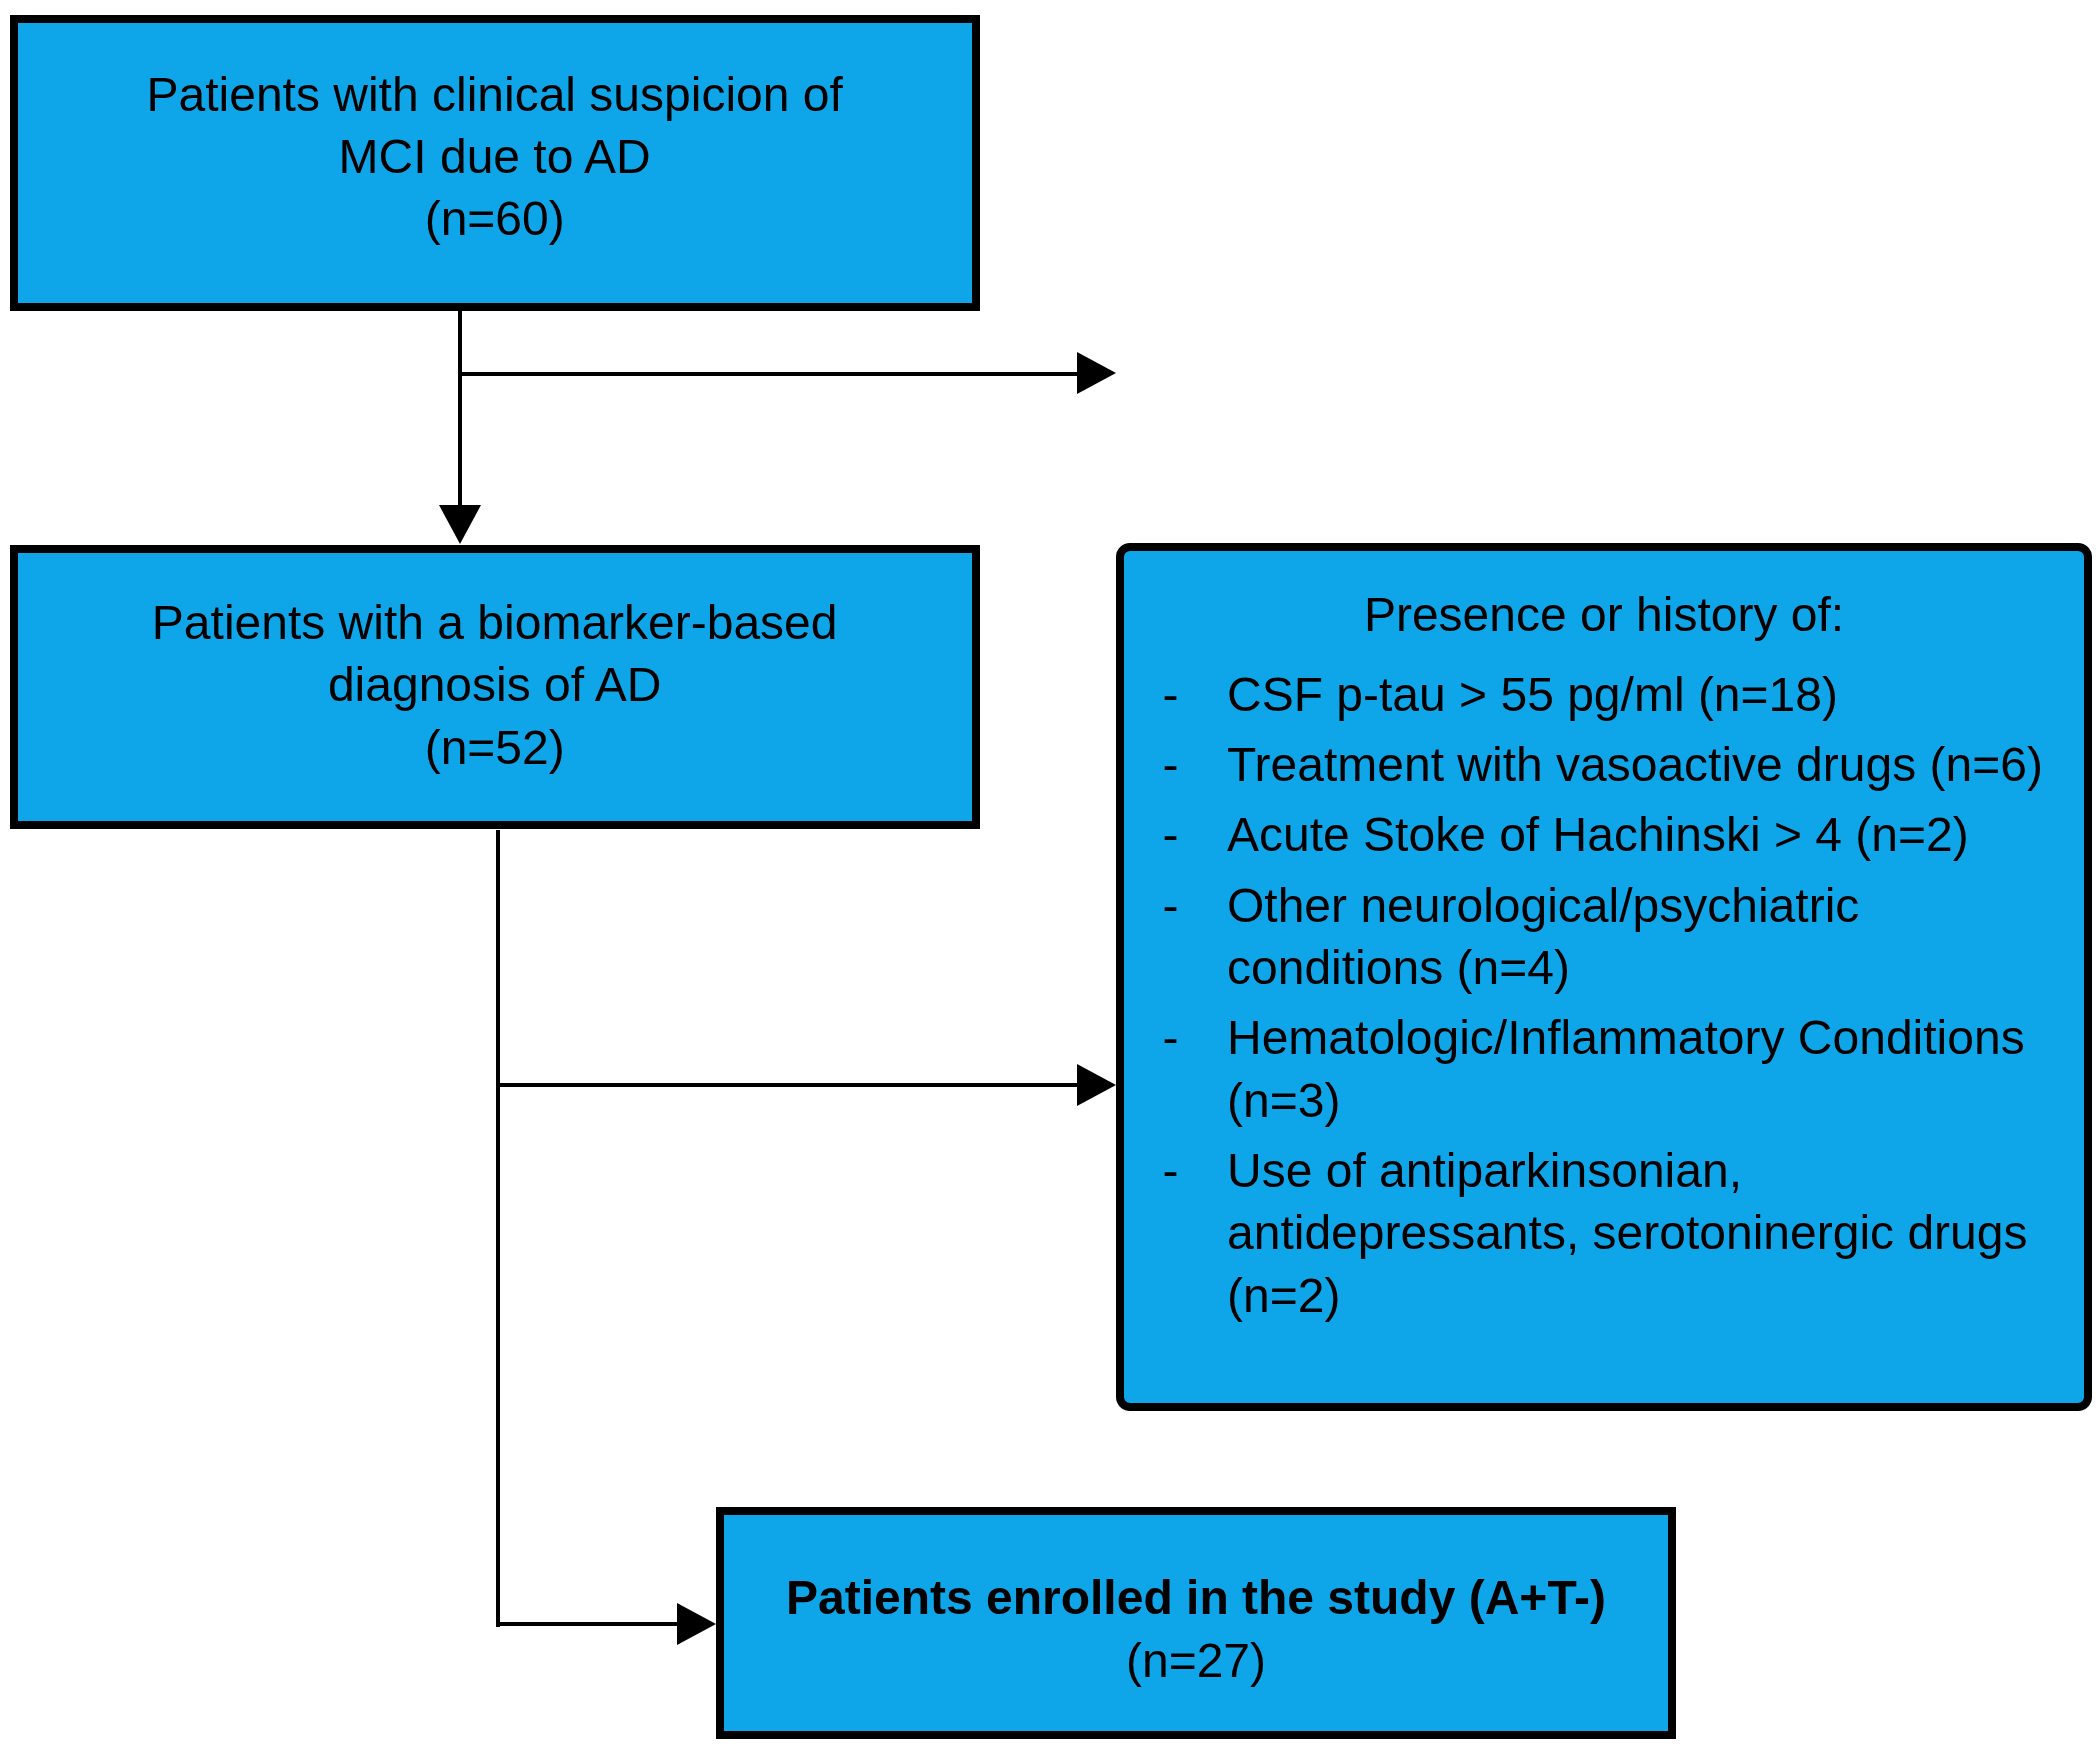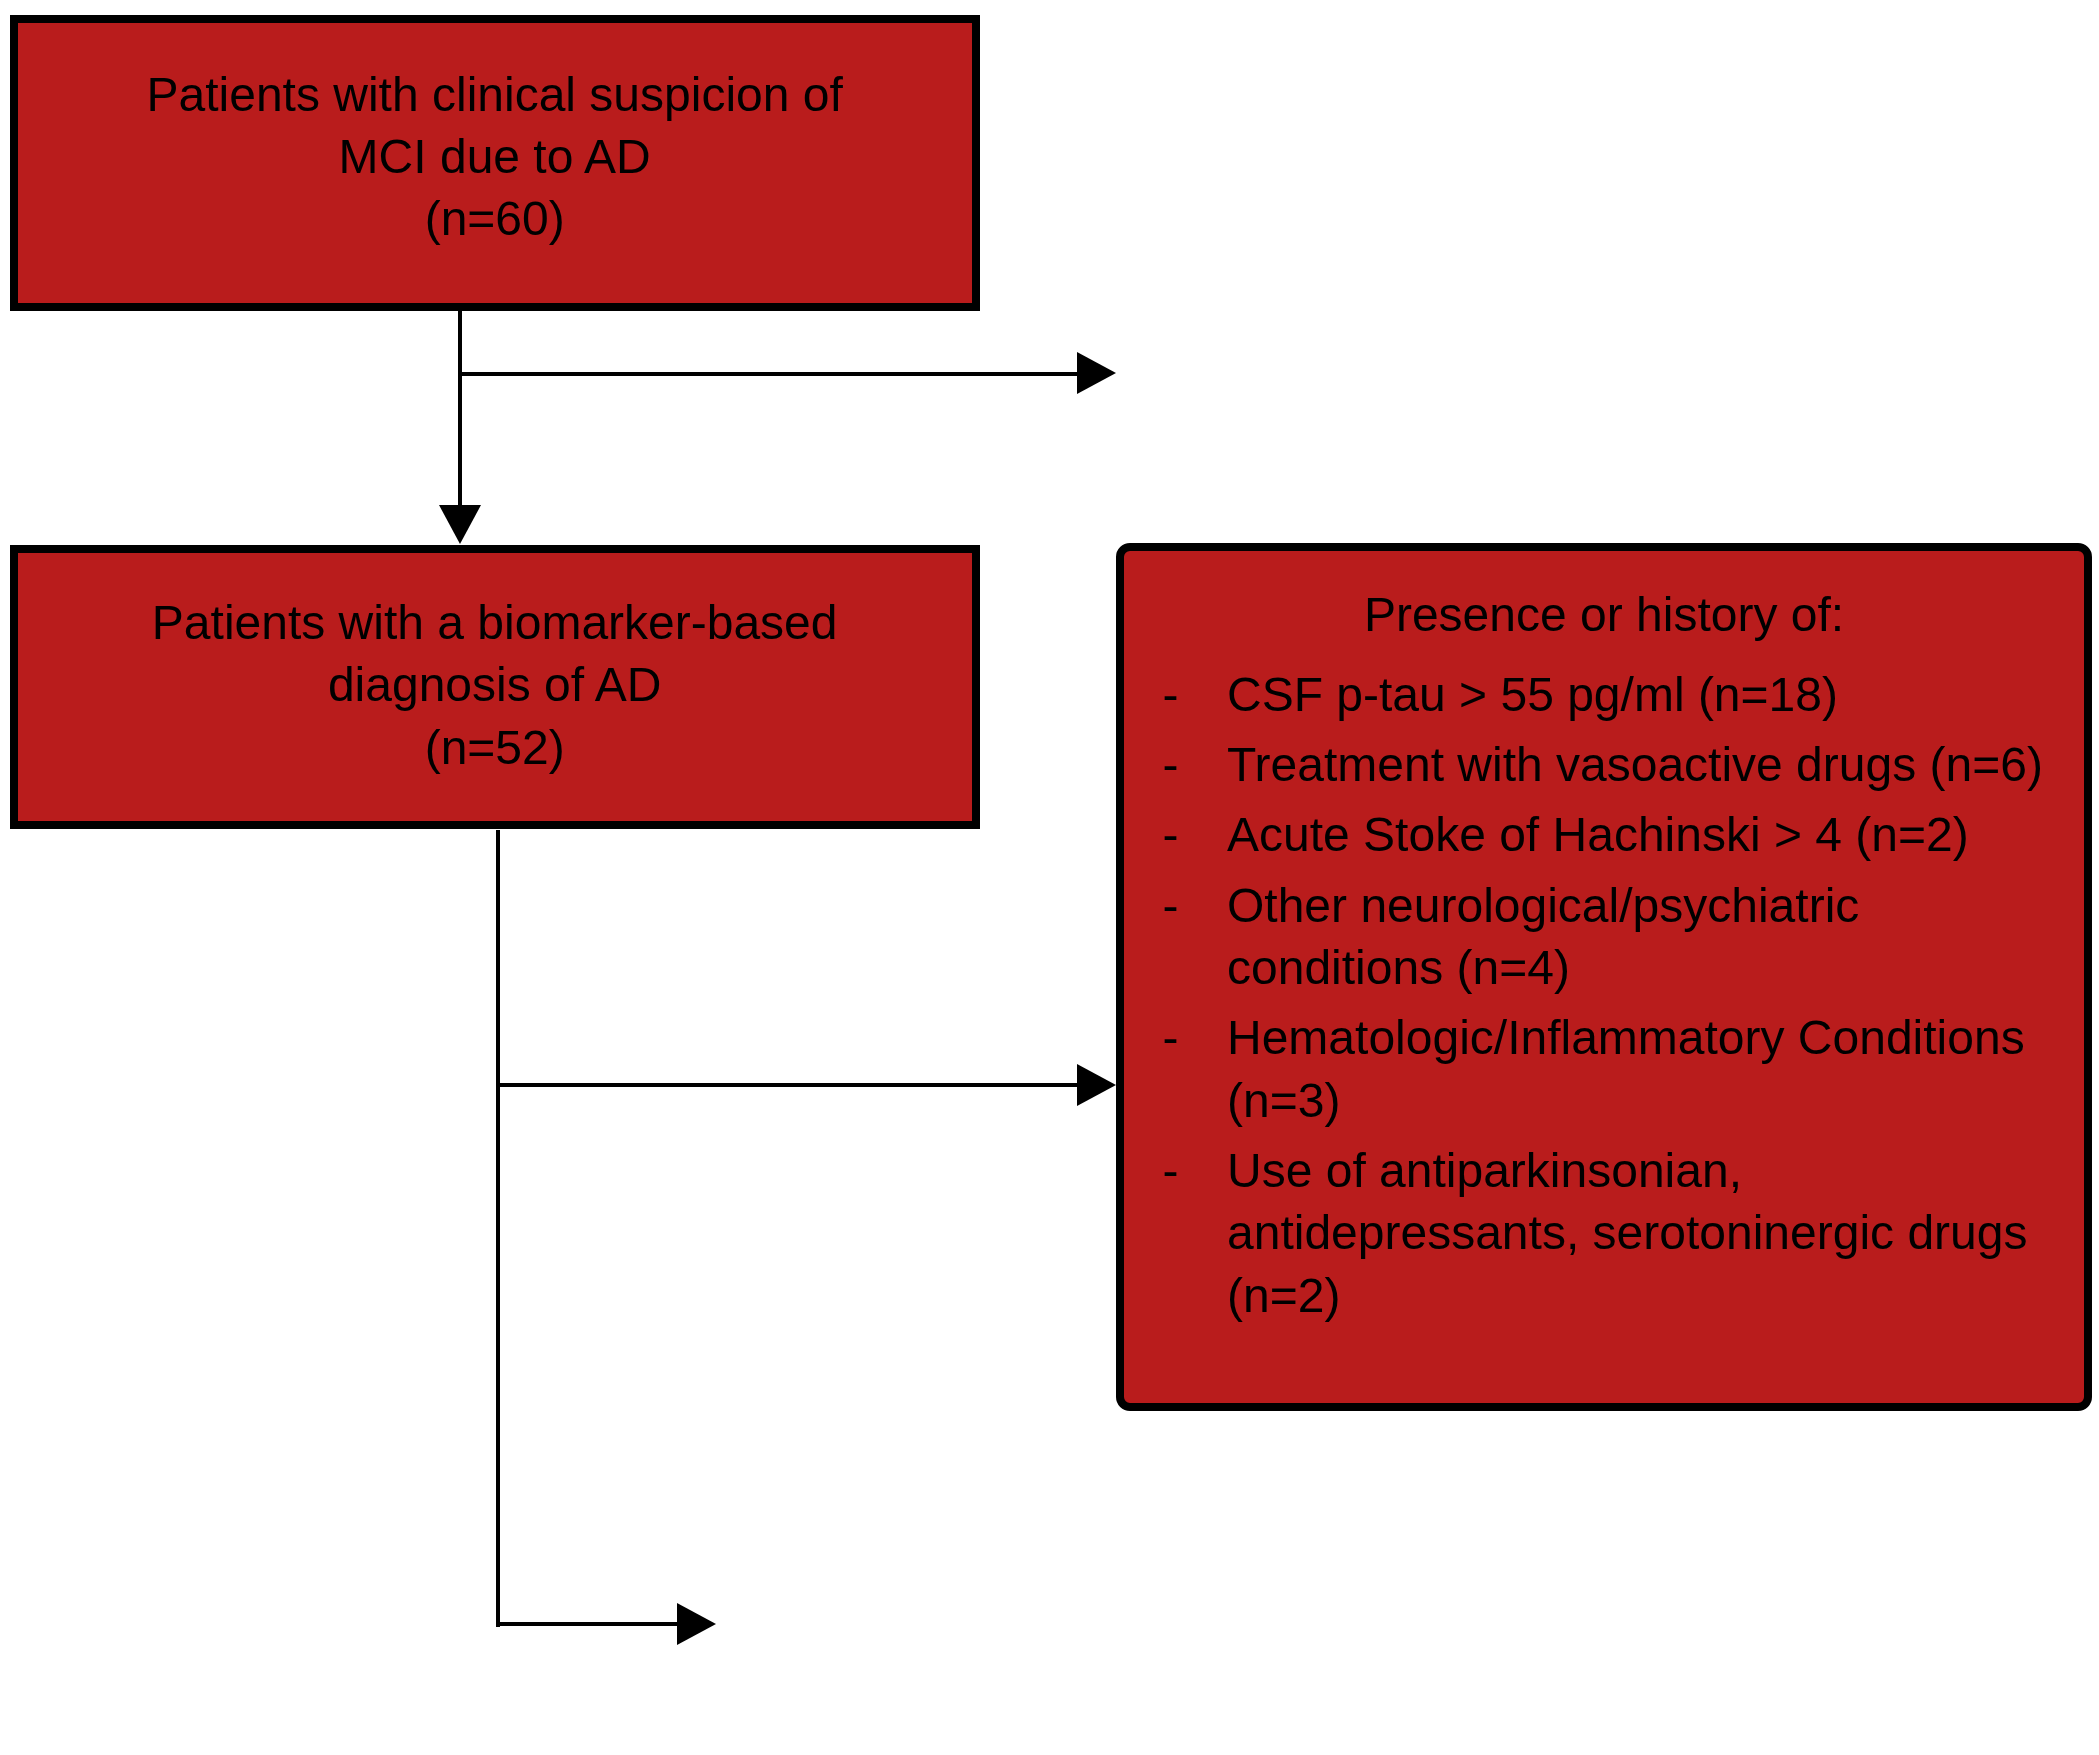--- a/index.html
+++ b/index.html
@@ -13,21 +13,21 @@
     height: 1755px;
     background: #ffffff;
     font-family: "Liberation Sans", sans-serif;
     color: #000000;
     overflow: hidden;
   }
   .box {
     position: absolute;
     box-sizing: border-box;
     border: 8.7px solid #000000;
-    background: #b91c1c;
+    background: #0ea5e9;
   }
   .box-text {
     position: absolute;
     left: 0;
     right: 0;
     text-align: center;
     font-size: 48px;
     line-height: 1.30;
     color: #000000;
     white-space: pre-line;
@@ -161,20 +161,24 @@
         <span class="excl-dash">-</span>
         <span class="excl-label">Hematologic/Inflammatory Conditions (n=3)</span>
       </div>
       <div class="excl-item">
         <span class="excl-dash">-</span>
         <span class="excl-label">Use of antiparkinsonian, antidepressants, serotoninergic drugs (n=2)</span>
       </div>
     </div>
   </div>
 
+  <div class="box" id="box-enrolled">
+    <div class="box-text bold">Patients enrolled in the study (A+T-)</div>
+    <div class="box-text" style="top:115px;">(n=27)</div>
+  </div>
 
   <div class="vline" id="v-trunk-1"></div>
   <div class="hline" id="h-branch-1"></div>
   <div class="arrow-right" id="a-branch-1"></div>
   <div class="arrow-down" id="a-trunk-1"></div>
 
   <div class="vline" id="v-trunk-2"></div>
   <div class="hline" id="h-branch-2"></div>
   <div class="arrow-right" id="a-branch-2"></div>
 

